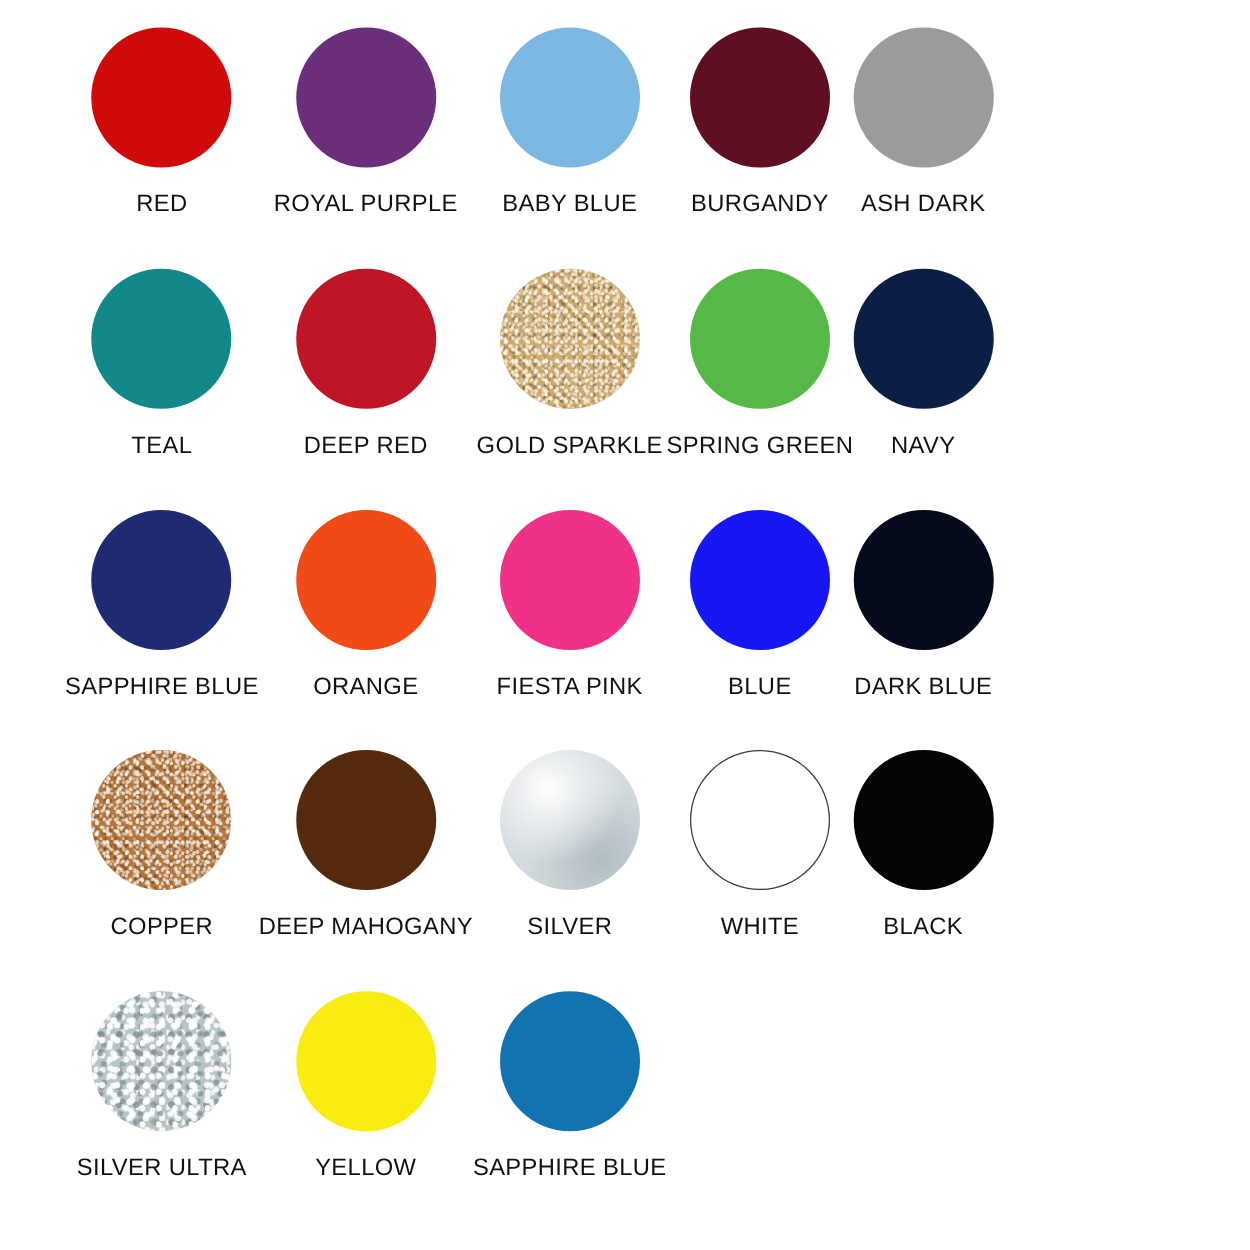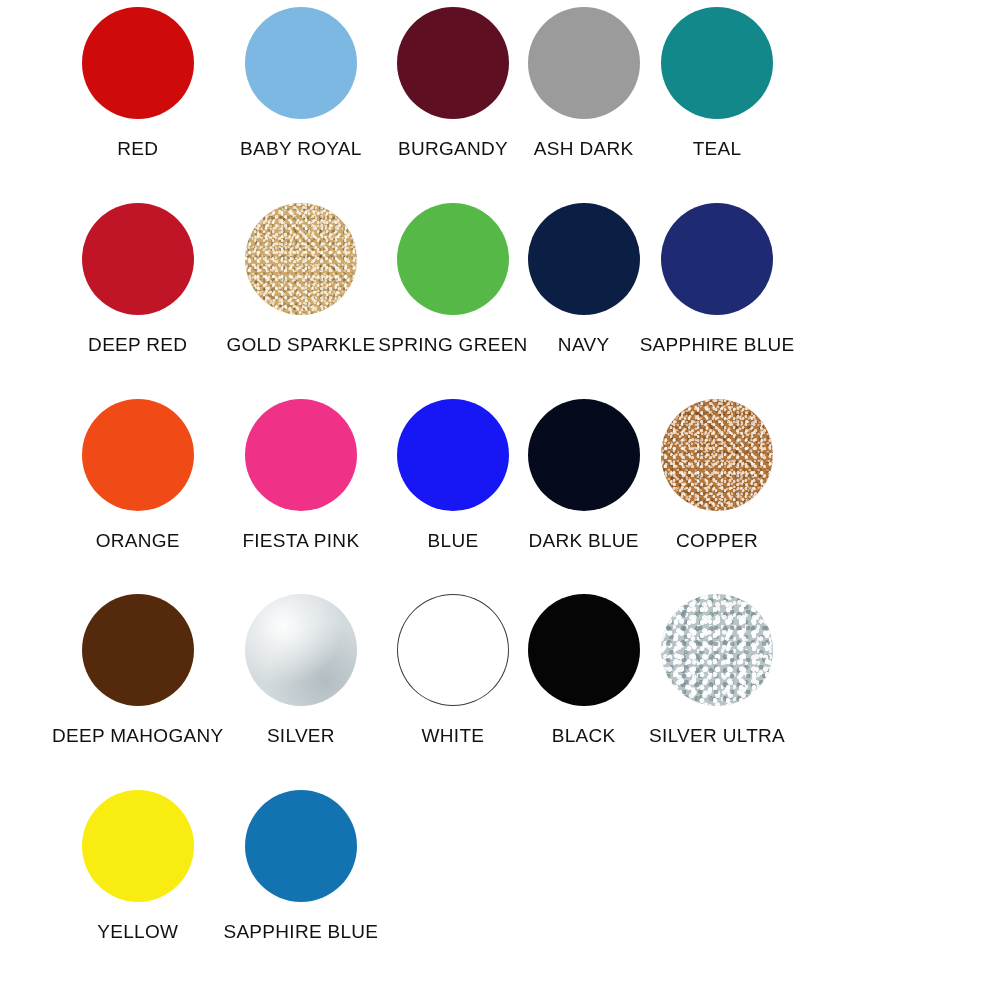--- a/index.html
+++ b/index.html
@@ -11,21 +11,21 @@
     width: 1000px;
     height: 1000px;
     font-family: "Liberation Sans", sans-serif;
     color: #111111;
     overflow: hidden;
   }
   #swatch-grid {
     box-sizing: border-box;
     width: 844px;
     height: 1000px;
-    padding: 7px 52px 14px 52px;
+    padding: 22px 52px 14px 52px;
     display: grid;
     grid-template-columns: repeat(5, 1fr);
     grid-template-rows: repeat(5, 1fr);
     column-gap: 0px;
     row-gap: 0px;
   }
   .swatch-cell {
     display: flex;
     flex-direction: column;
     align-items: center;
@@ -105,22 +105,26 @@
 </style>
 </head>
 <body style="background: rgb(255, 255, 255);">
 
 <div id="swatch-grid">
     <div class="swatch-cell">
       <div class="swatch-disc" style="background-color: rgb(206, 10, 10);"></div>
       <div class="swatch-label">RED</div>
     </div>
     <div class="swatch-cell">
+      <div class="swatch-disc" style="background-color: rgb(107, 46, 122);"></div>
+      <div class="swatch-label">ROYAL PURPLE</div>
+    </div>
+    <div class="swatch-cell">
       <div class="swatch-disc" style="background-color: rgb(124, 184, 226);"></div>
-      <div class="swatch-label">BABY ROYAL</div>
+      <div class="swatch-label">BABY BLUE</div>
     </div>
     <div class="swatch-cell">
       <div class="swatch-disc" style="background-color: rgb(94, 16, 34);"></div>
       <div class="swatch-label">BURGANDY</div>
     </div>
     <div class="swatch-cell">
       <div class="swatch-disc" style="background-color: rgb(155, 155, 155);"></div>
       <div class="swatch-label">ASH DARK</div>
     </div>
     <div class="swatch-cell">

